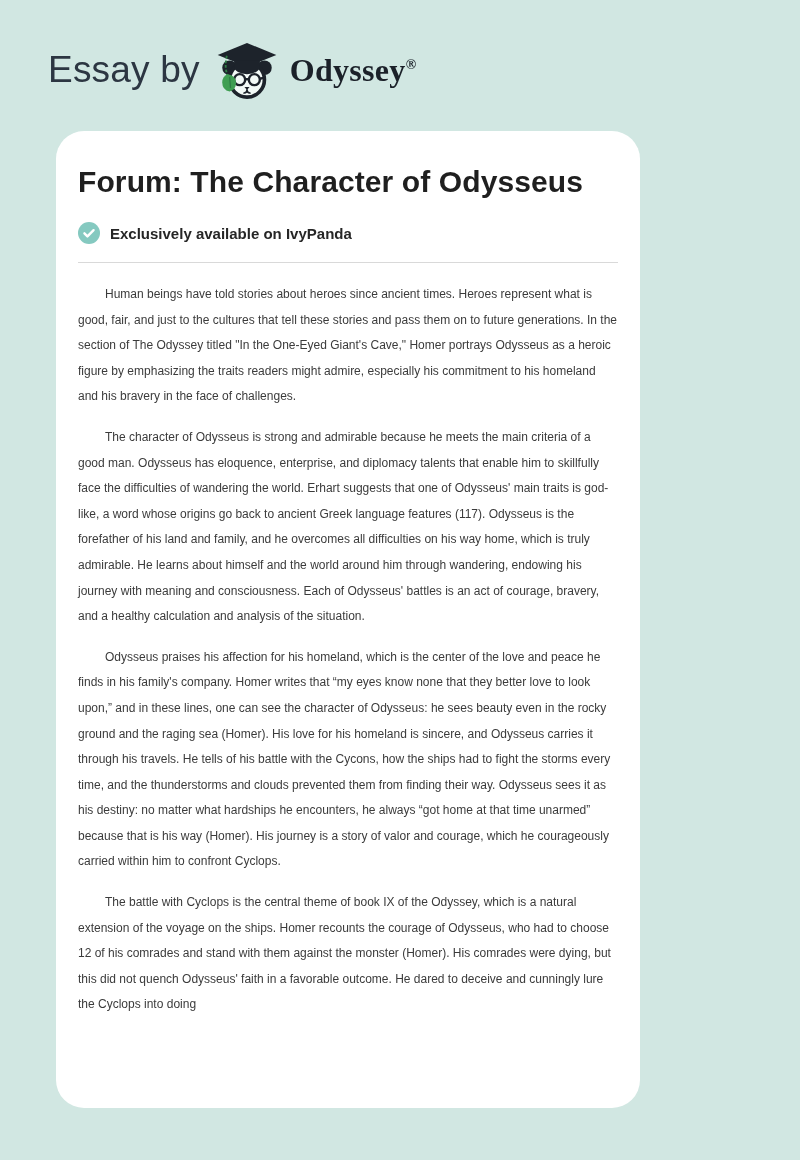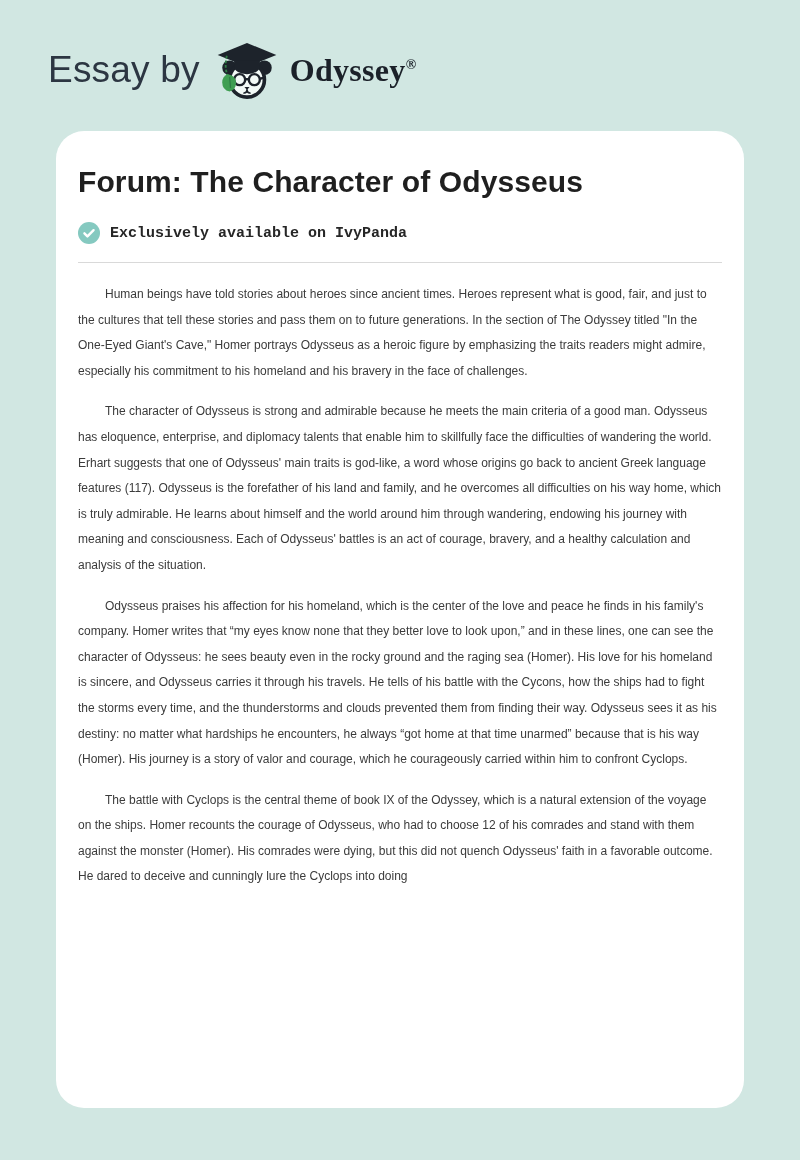--- a/index.html
+++ b/index.html
@@ -38,21 +38,21 @@
     letter-spacing: 0.3px;
   }
   .brand sup {
     font-size: 14px;
     font-weight: 700;
     vertical-align: super;
   }
   
   .card {
     box-sizing: border-box;
-    width: 688px;
+    width: 584px;
     height: 977px;
     margin: 25px 0 0 56px;
     background: #ffffff;
     border-radius: 28px;
     padding: 24px 22px 40px 22px;
     overflow: hidden;
   }
   .essay-title {
     margin: 10px 0 0 0;
     font-size: 30px;
@@ -64,21 +64,20 @@
   .badge {
     display: flex;
     align-items: center;
     gap: 10px;
     margin-top: 24px;
   }
   .badge-label {
     font-size: 15px;
     font-weight: 700;
     color: #262626;
-    font-family: Liberation Mono, monospace;
   }
   .divider {
     border: none;
     border-top: 1px solid #d9d9d9;
     margin: 18px 0 0 0;
   }
   .essay-body p {
     margin: 15px 0 0 0;
     font-size: 12px;
     line-height: 25.6px;

